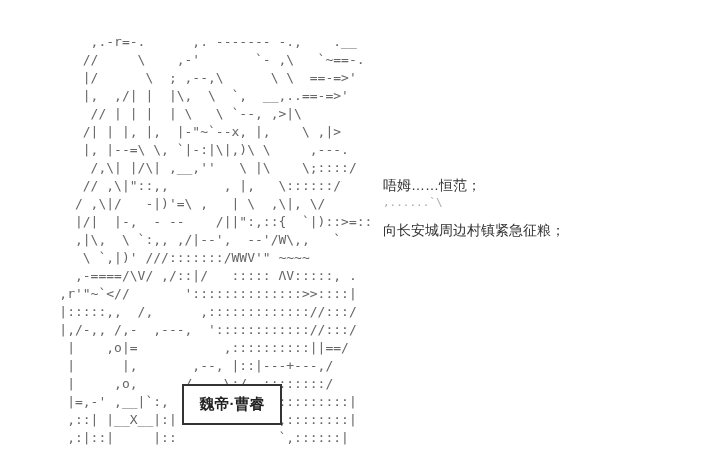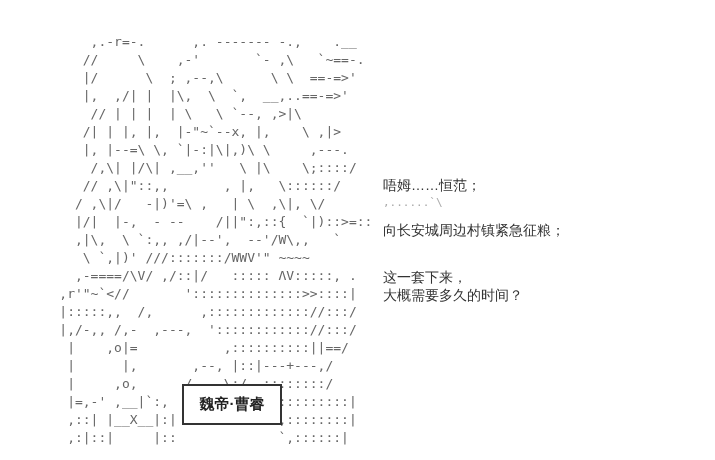--- a/index.html
+++ b/index.html
@@ -95,22 +95,18 @@
   <div class="aa-side">,......`\</div>
 
   <div class="dlg dlg1">
     <div>唔姆……恒范；</div>
   </div>
 
   <div class="dlg dlg2">
     <div>向长安城周边村镇紧急征粮；</div>
   </div>
 
-  <div class="dlg dlg3">
-    <div>这一套下来，</div>
-    <div>大概需要多久的时间？</div>
-  </div>
 
   <div class="nameplate">
     <span>魏帝·曹睿</span>
   </div>
 
 </div>
 
 </body></html>

